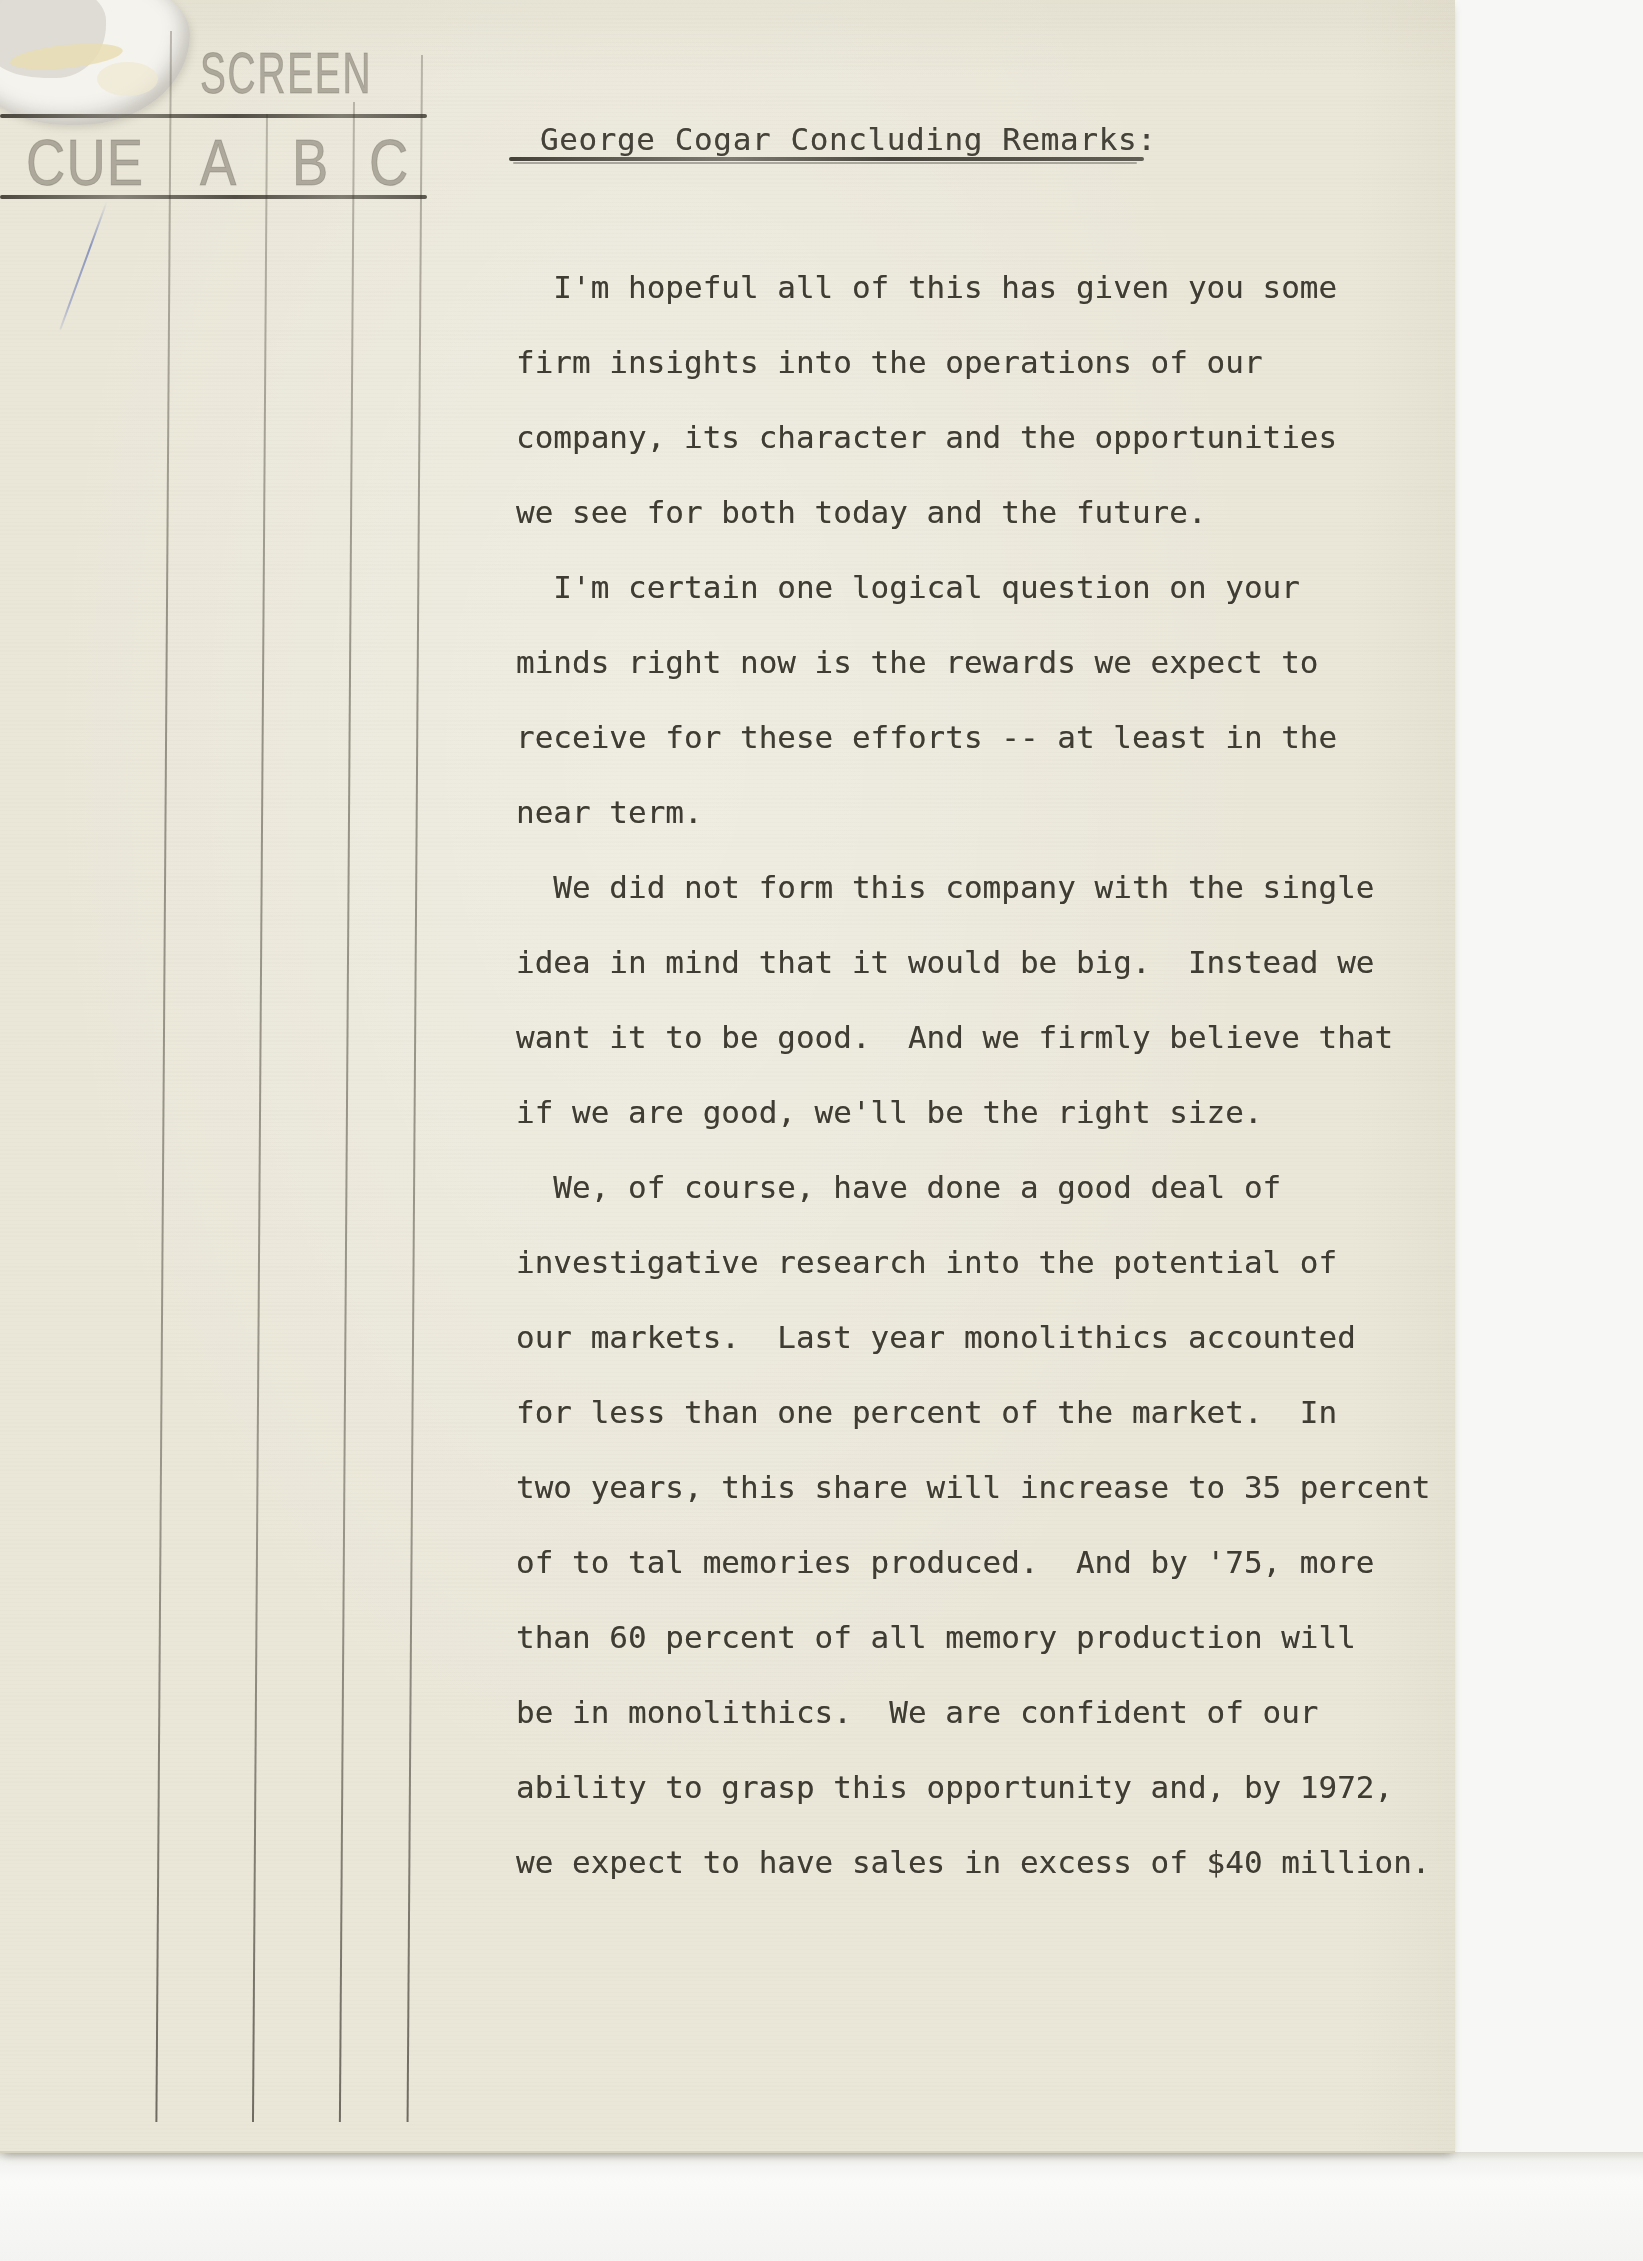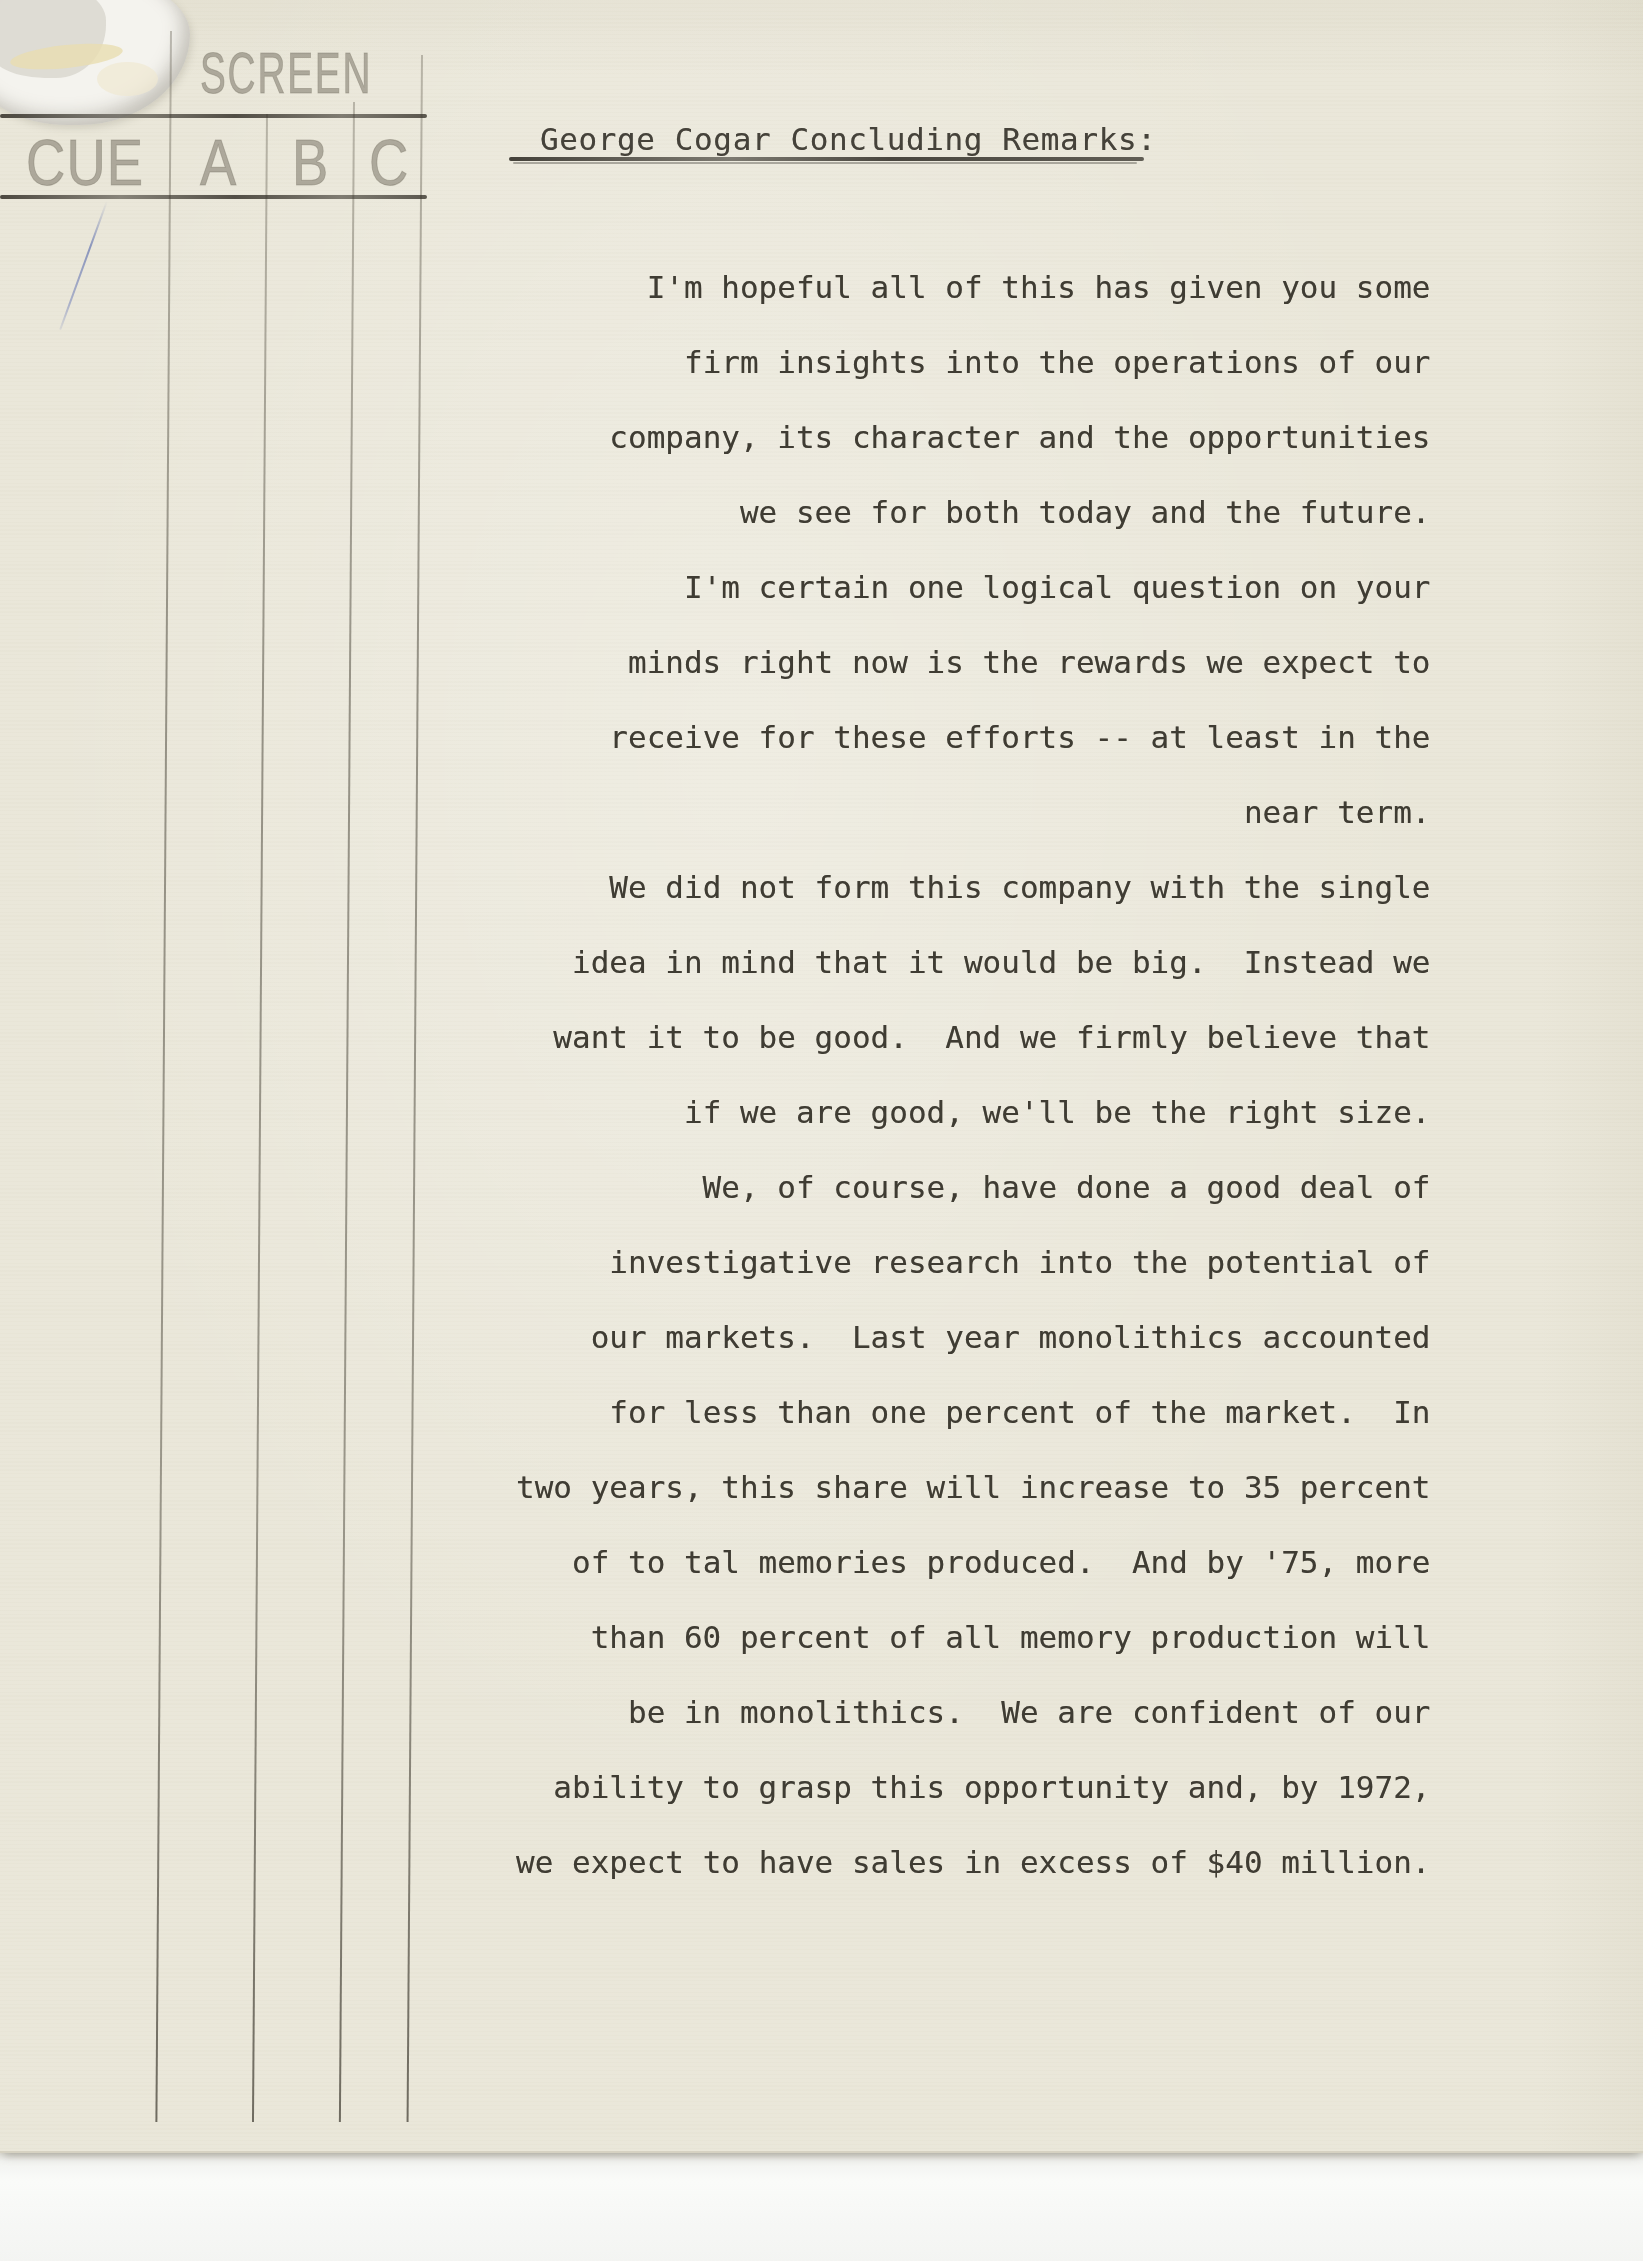--- a/index.html
+++ b/index.html
@@ -12,28 +12,29 @@
   .scan { position: absolute; left: 0; top: 0; width: 1643px; height: 2261px; }
 
   
   .scanner-strip {
     position: absolute; left: 0; top: 2152px; width: 1643px; height: 109px;
     background: linear-gradient(180deg, #dddcd4 0px, #f2f3f0 9px, #fafbf9 29px, #f3f4f2 100%);
   }
 
   
   .paper {
-    position: absolute; left: 0; top: 0; width: 1643px; height: 2153px;
+    position: absolute; left: 0; top: 0; width: 1415px; height: 2153px;
     background-color: #eae7d9;
     background-image:
       repeating-linear-gradient(0deg, rgba(120,112,90,0.018) 0 1.3px, rgba(255,255,255,0.015) 1.3px 3.9px),
       radial-gradient(ellipse at 45% 35%, rgba(255,255,255,0.25) 0%, rgba(255,255,255,0) 55%),
       linear-gradient(180deg, rgba(180,172,145,0.10) 0, rgba(180,172,145,0) 77px),
       linear-gradient(270deg, rgba(180,172,145,0.10) 0, rgba(180,172,145,0) 103px);
     box-shadow: inset 0 -1.9px 0 #d6d2c2, 0 4.5px 9px -2.6px rgba(95,92,80,0.45);
+    padding-left: 40px;
   }
 
   
   .torn { position: absolute; }
   .torn-main {
     left: -23px; top: -30px; width: 213px; height: 155px;
     background: #f4f3ee;
     border-radius: 38% 62% 55% 45% / 52% 44% 62% 38%;
     box-shadow: inset -7.7px -9px 17px rgba(142,138,126,0.45), 1.9px 3.2px 7.7px rgba(140,136,118,0.25);
   }
@@ -107,21 +108,21 @@
     position: absolute; left: 509px; top: 157px; width: 635px; height: 3.9px;
     background: linear-gradient(90deg, rgba(50,47,40,0.9), rgba(50,47,40,0.6) 35%, rgba(50,47,40,0.88) 60%, rgba(50,47,40,0.75));
     border-radius: 1.9px;
   }
   .title-underline-ghost {
     position: absolute; left: 513px; top: 162px; width: 624px; height: 1.9px;
     background: rgba(50,47,40,0.35); border-radius: 1.3px;
   }
   .body-block {
     position: absolute; left: 516px; top: 250px;
-    font-size: 31px; line-height: 75px; text-align: right;
+    font-size: 31px; line-height: 75px;
   }
   .tline { white-space: pre; }
 </style>
 </head>
 <body>
 
 <div class="scan">
 
   <div class="scanner-strip"></div>
 

